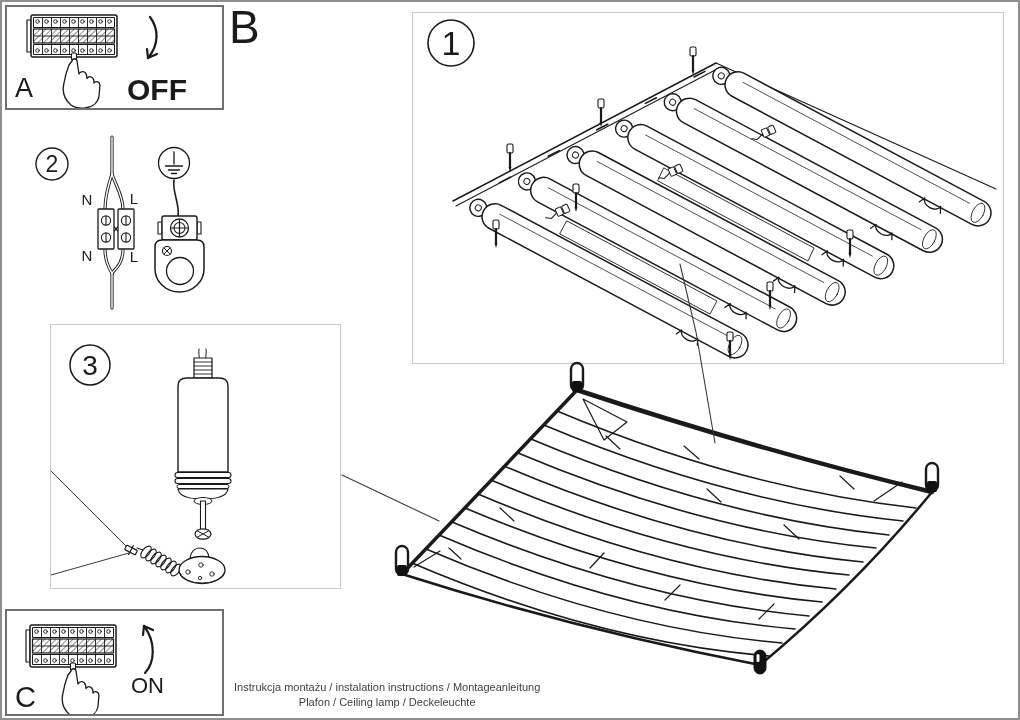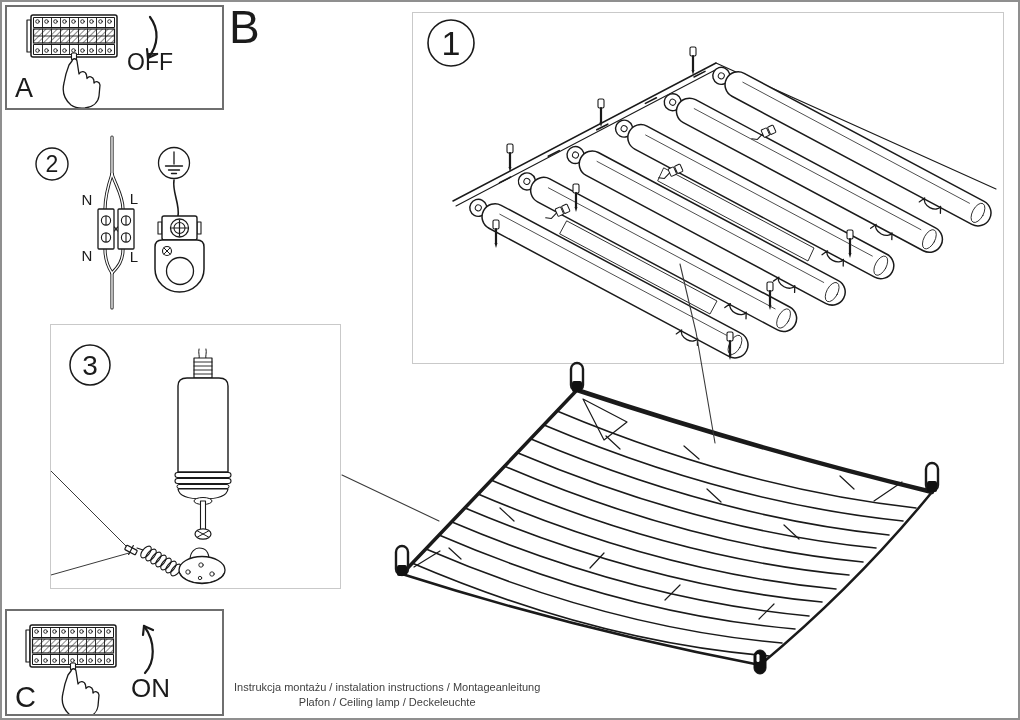--- a/index.html
+++ b/index.html
@@ -98,21 +98,21 @@
 
   <div class="box box-dark" id="boxA" style="left:3px;top:3px;width:219px;height:105px;">
     <svg width="215" height="101" viewBox="0 0 215 101">
       <use href="#breaker-unit" x="24" y="8"></use>
       <g class="ln" stroke-width="2.2">
         <path d="M143,10 C152,22 152,38 141,51"></path>
         <path d="M141,51 L140,42 M141,51 L150,47"></path>
       </g>
     </svg>
     <span class="biglabel" style="left:8px;bottom:6px;font-size:27px;">A</span>
-    <span class="biglabel" style="left:120px;top:44px;font-size:23px;">OFF</span>
+    <span class="biglabel" style="left:120px;top:68px;font-size:30px;font-weight:bold;">OFF</span>
   </div>
 
   <span class="biglabel" style="left:227px;top:2px;font-size:46px;">B</span>
 
   <div class="box box-light" id="panel1" style="left:410px;top:10px;width:592px;height:352px;">
     <svg width="590" height="350" viewBox="0 0 590 350">
       <g>
         <circle class="ln" cx="38" cy="30" r="23" stroke-width="1.6"></circle>
         <text class="svgtxt" x="38" y="42" font-size="34" text-anchor="middle">1</text>
       </g>
@@ -382,21 +382,21 @@
 
   <div class="box box-dark" id="boxC" style="left:3px;top:607px;width:219px;height:107px;">
     <svg width="215" height="103" viewBox="0 0 215 103">
       <use href="#breaker-unit" x="23" y="14"></use>
       <g class="ln" stroke-width="2.2">
         <path d="M138,62 C148,51 149,31 137,15"></path>
         <path d="M137,15 L136,24 M137,15 L146,19"></path>
       </g>
     </svg>
     <span class="biglabel" style="left:8px;bottom:2px;font-size:29px;">C</span>
-    <span class="biglabel" style="left:124px;top:64px;font-size:26px;">ON</span>
+    <span class="biglabel" style="left:124px;top:64px;font-size:22px;">ON</span>
   </div>
 
   <div id="footer">
     <div>Instrukcja montażu / instalation instructions / Montageanleitung</div>
     <div>Plafon / Ceiling lamp / Deckeleuchte</div>
   </div>
 
   <svg class="overlay" width="1020" height="720" viewBox="0 0 1020 720">
     <g class="ln" stroke-width="1.6">
       <path d="M410,561 Q595,640 767,654 M424,547 Q608,626 780,641 M437,533 Q621,612 793,627

